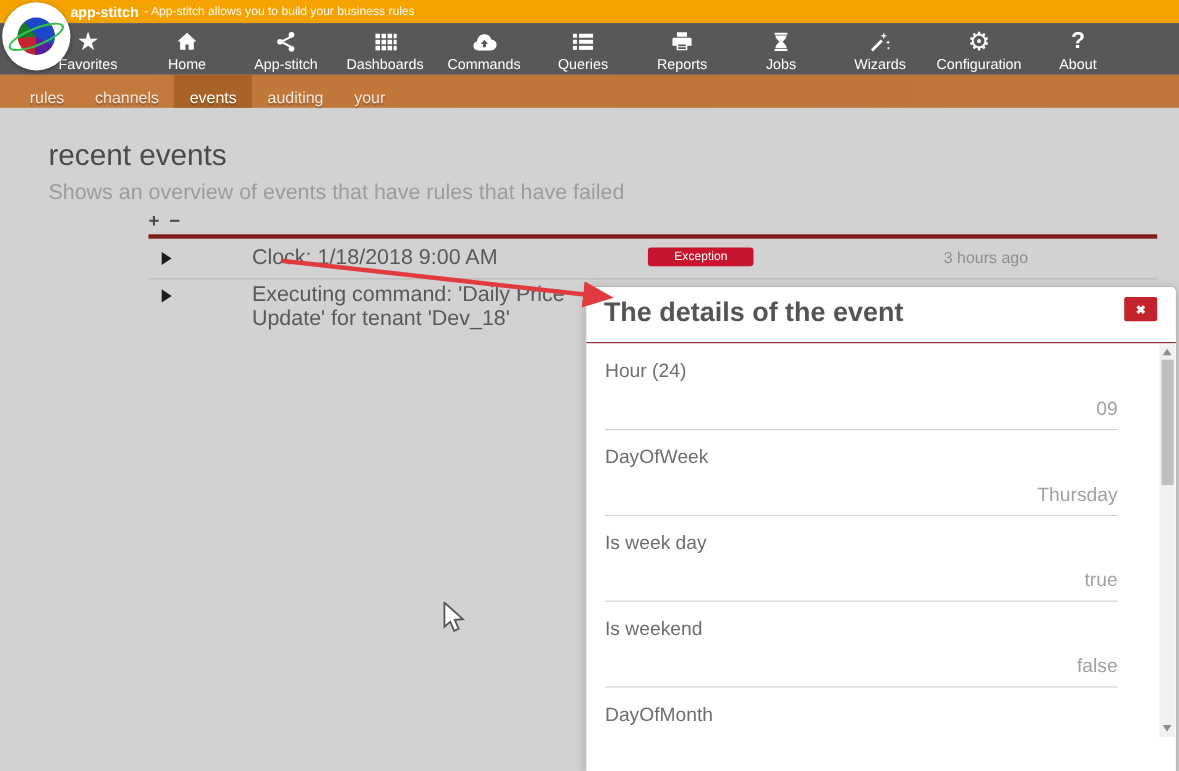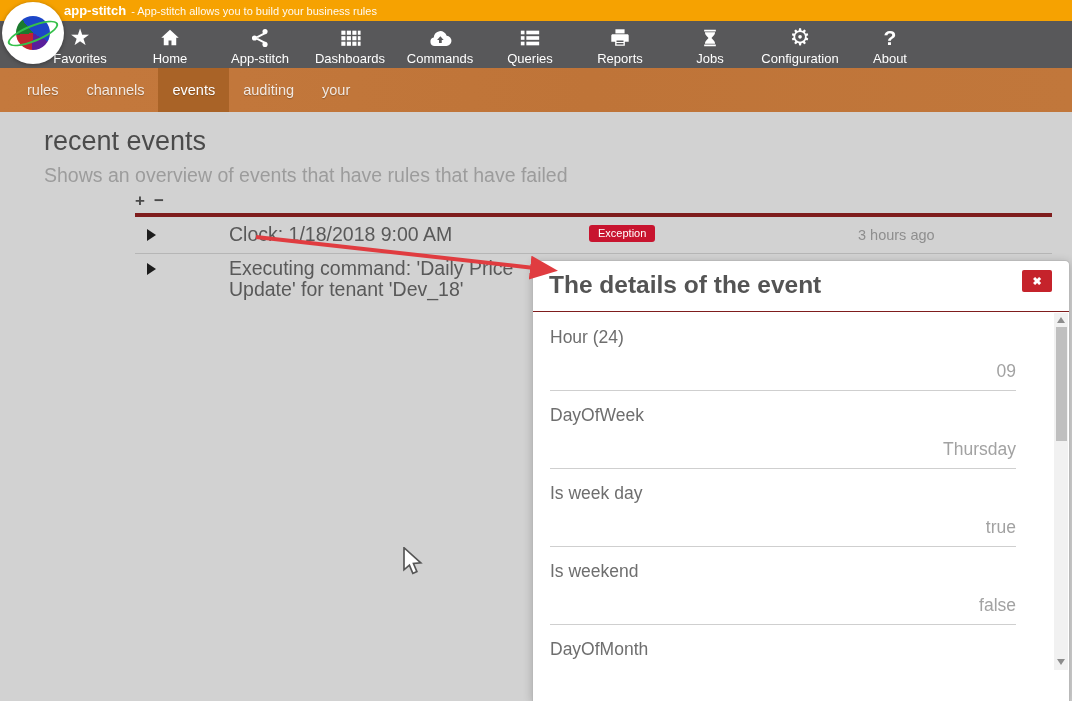--- a/index.html
+++ b/index.html
@@ -16,21 +16,21 @@
   .navbar { position:absolute; left:0; top:21px; width:1072px; height:47px; background:#58585a;
     display:flex; padding-left:35px; overflow:hidden; }
   .nav-item { width:90px; height:47px; display:flex; flex-direction:column; align-items:center;
     justify-content:flex-start; padding-top:4px; color:#fff; cursor:pointer; flex:0 0 auto; }
   .nav-ico { height:25px; display:flex; align-items:center; justify-content:center;
     font-size:23px; line-height:25px; }
   .nav-ico svg { display:block; }
   .nav-lbl { font-size:13px; line-height:15px; margin-top:1px; }
 
   
-  .subnav { position:absolute; left:0; top:68px; width:1072px; height:44px;
+  .subnav { position:absolute; left:0; top:68px; width:1072px; height:30px;
     background:linear-gradient(90deg,#c4793d 0%, #bf7438 55%, #c1773b 100%); display:flex; padding-left:13px; }
   .subtab { padding:0 14px; line-height:44px; font-size:14.5px; color:rgba(255,255,255,.85);
     cursor:pointer; text-shadow:0 1px 1px rgba(0,0,0,.25); }
   .subtab.active { background:#a96327; color:#fff; }
 
   
   .logo { position:absolute; left:2px; top:2px; width:62px; height:62px; background:#fff;
     border-radius:50%; box-shadow:0 1px 4px rgba(0,0,0,.35); z-index:5; }
   .logo .sphere { position:absolute; left:14px; top:14px; width:34px; height:34px; border-radius:50%;
     background:conic-gradient(from 40deg,#1d46c8 0 22%, #5a1f9c 0 40%, #c32430 0 62%, #1b7a2e 0 78%, #1d46c8 0 100%); }
@@ -48,21 +48,21 @@
   .evt-table { position:absolute; left:135px; top:213px; width:917px; border-top:4px solid #7f1d1d; }
   .evt-row { position:relative; border-bottom:1px solid #b6b6b6; }
   .evt-row.r1 { height:37px; }
   .evt-row.r2 { height:50px; border-bottom:none; }
   .caret { position:absolute; left:12px; width:0; height:0;
     border-left:9px solid #1c1c1c; border-top:6.5px solid transparent; border-bottom:6.5px solid transparent; }
   .r1 .caret { top:12px; } .r2 .caret { top:9px; }
   .evt-text { position:absolute; left:94px; width:332px; font-size:19.5px; line-height:20.5px; color:#595959; }
   .r1 .evt-text { top:7px; } .r2 .evt-text { top:4px; }
   .badge { position:absolute; left:454px; top:8px; background:#c8142f; color:#fff; font-size:11px;
-    padding:2px 9px 3px; border-radius:3px; }
+    padding:2px 24px 3px; border-radius:3px; }
   .evt-time { position:absolute; left:723px; top:10px; font-size:14.5px; color:#8e8e8e; }
 
   
   .modal { position:absolute; left:532px; top:260px; width:538px; height:441px; background:#fff;
     border:1px solid #b9b9b9; border-bottom:none; border-radius:5px 5px 0 0;
     box-shadow:0 2px 10px rgba(0,0,0,.2); z-index:10; }
   .modal-header { position:relative; height:51px; border-bottom:1px solid #7f1d1d; }
   .modal-title { position:absolute; left:16px; top:10px; font-size:24.5px; font-weight:bold; color:#545454; }
   .modal-close { position:absolute; right:17px; top:9px; width:30px; height:22px; background:#c5232b;
     border-radius:2px; color:#fff; font-size:11px; display:flex; align-items:center; justify-content:center;
@@ -169,20 +169,29 @@
   </div>
   <div class="nav-item">
     <span class="nav-ico">
       <svg width="20" height="22" viewBox="0 0 24 24" fill="#fff">
           <path d="M5 2h14v2.2H5zM5 19.8h14V22H5zM6 5h12v1c0 2.3-2.6 4-4.2 6 1.6 2 4.2 3.7 4.2 6v1H6v-1c0-2.3 2.6-4 4.2-6C8.6 10 6 8.3 6 6z"></path>
         </svg>
     </span>
     <span class="nav-lbl">Jobs</span>
   </div>
   <div class="nav-item">
+    <span class="nav-ico">
+      <svg width="22" height="22" viewBox="0 0 24 24" fill="#fff">
+          <path d="M3 19.6L12.8 9.8l2 2L5 21.6z"></path>
+          <path d="M15.8 2.8l.9 2.4 2.4.9-2.4.9-.9 2.4-.9-2.4-2.4-.9 2.4-.9zM20 10.4l.6 1.5 1.5.6-1.5.6-.6 1.5-.6-1.5-1.5-.6 1.5-.6zM19.5 17.5h1.8v1.8h-1.8z"></path>
+        </svg>
+    </span>
+    <span class="nav-lbl">Wizards</span>
+  </div>
+  <div class="nav-item">
     <span class="nav-ico">⚙</span>
     <span class="nav-lbl">Configuration</span>
   </div>
   <div class="nav-item">
     <span class="nav-ico" style="font-weight:bold;font-size:21px;">?</span>
     <span class="nav-lbl">About</span>
   </div>
 </div>
 
 <div class="subnav">

